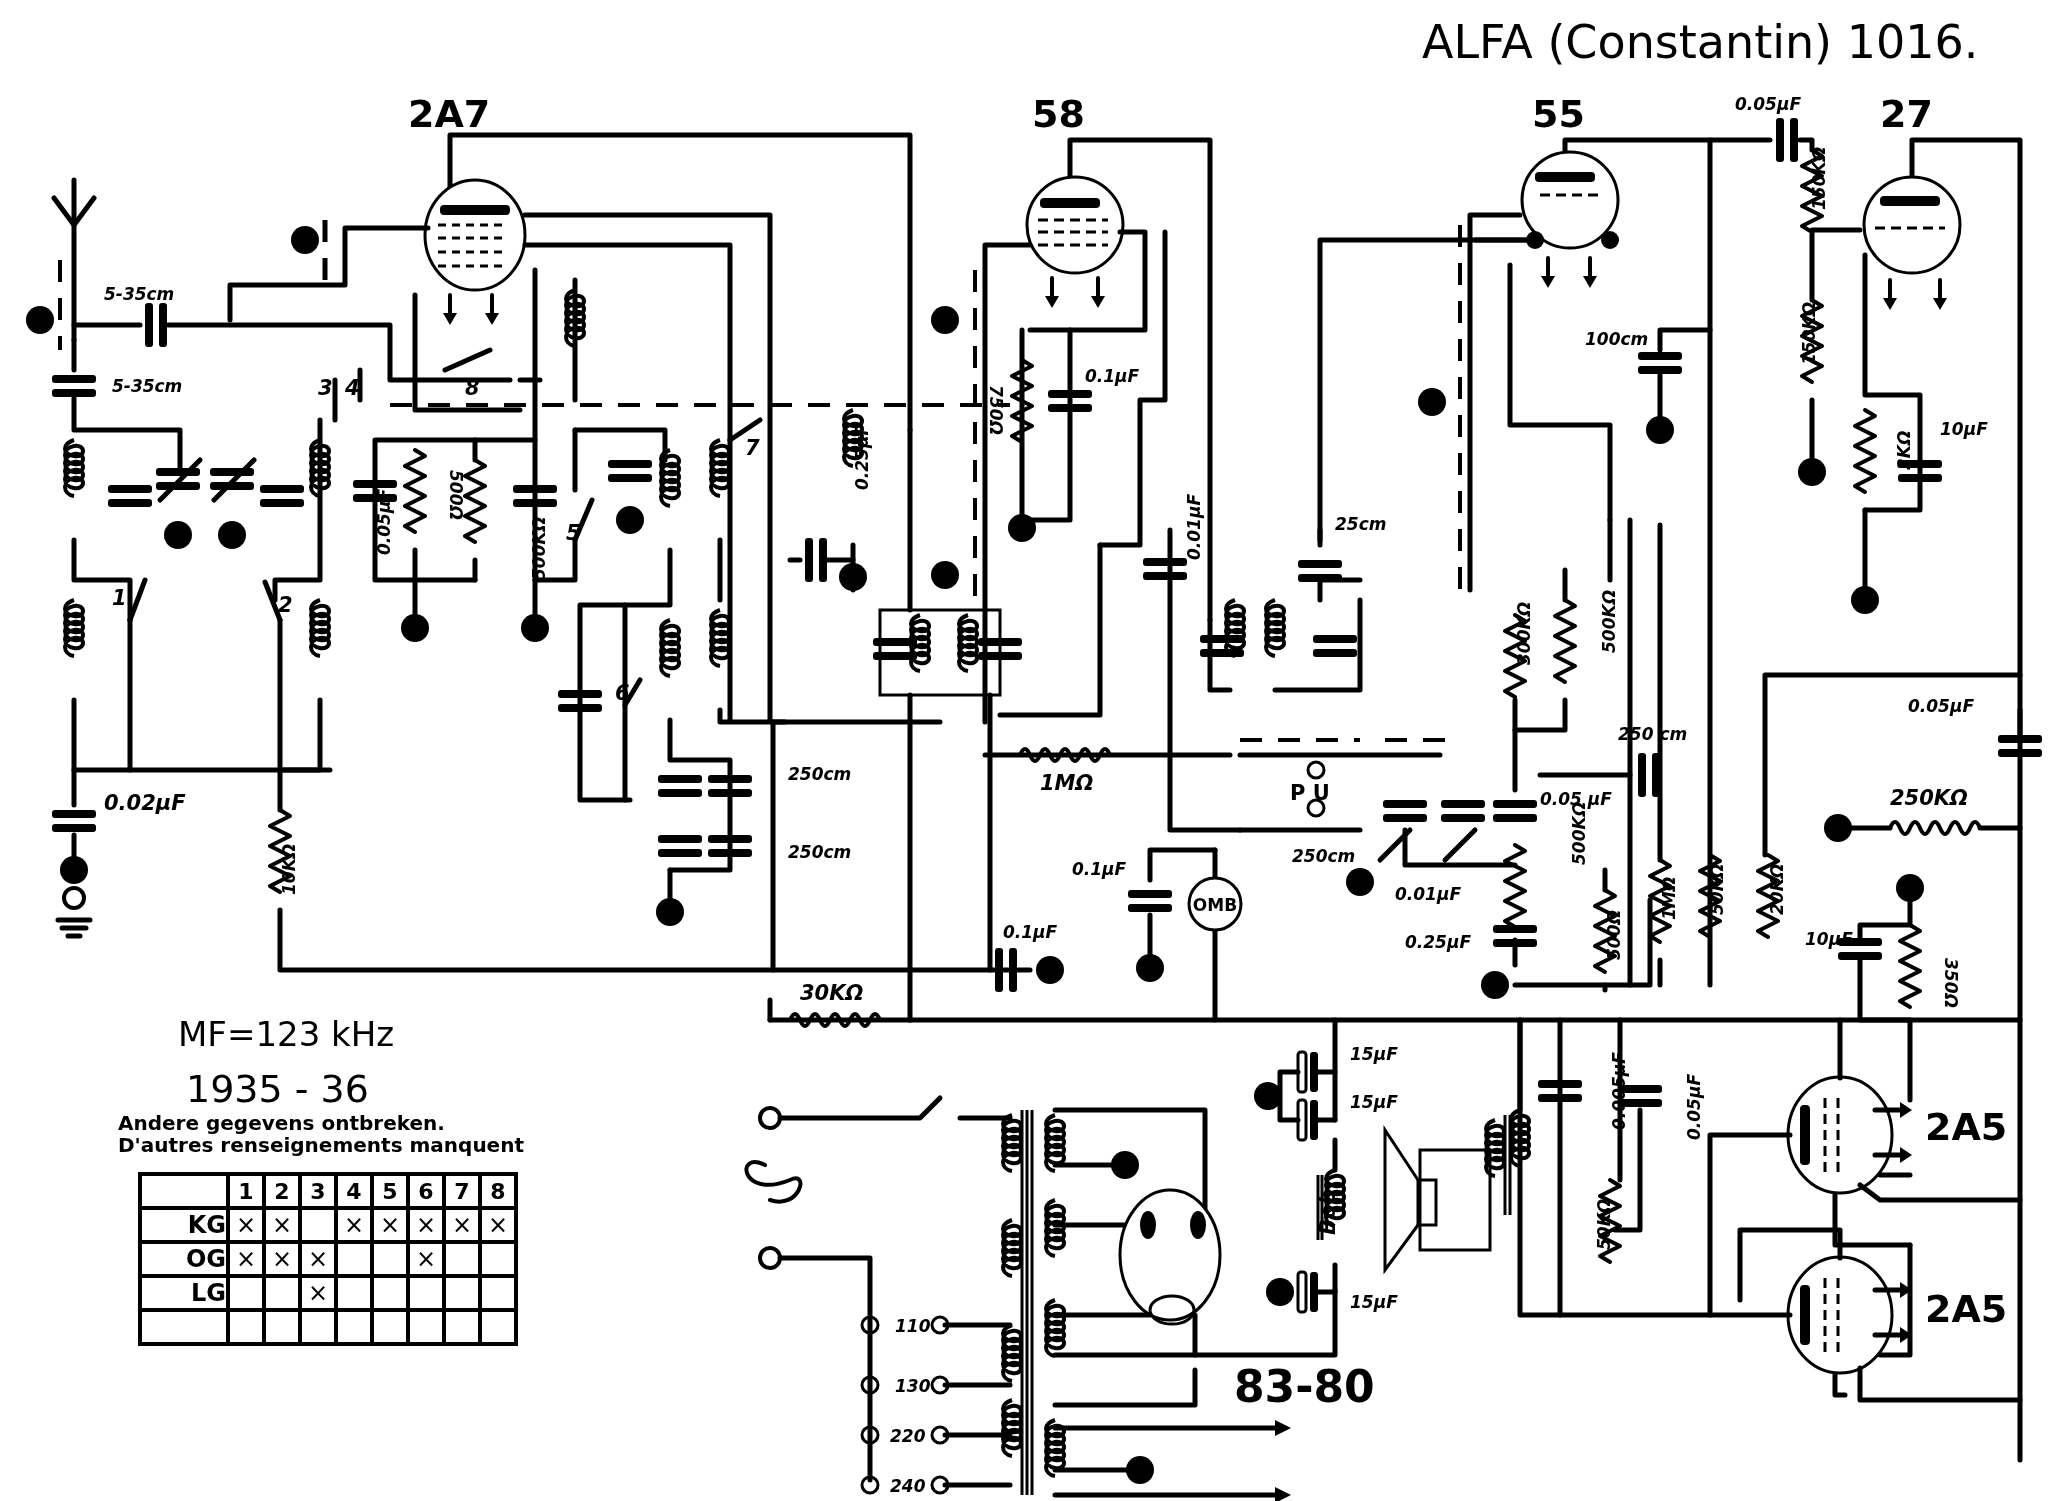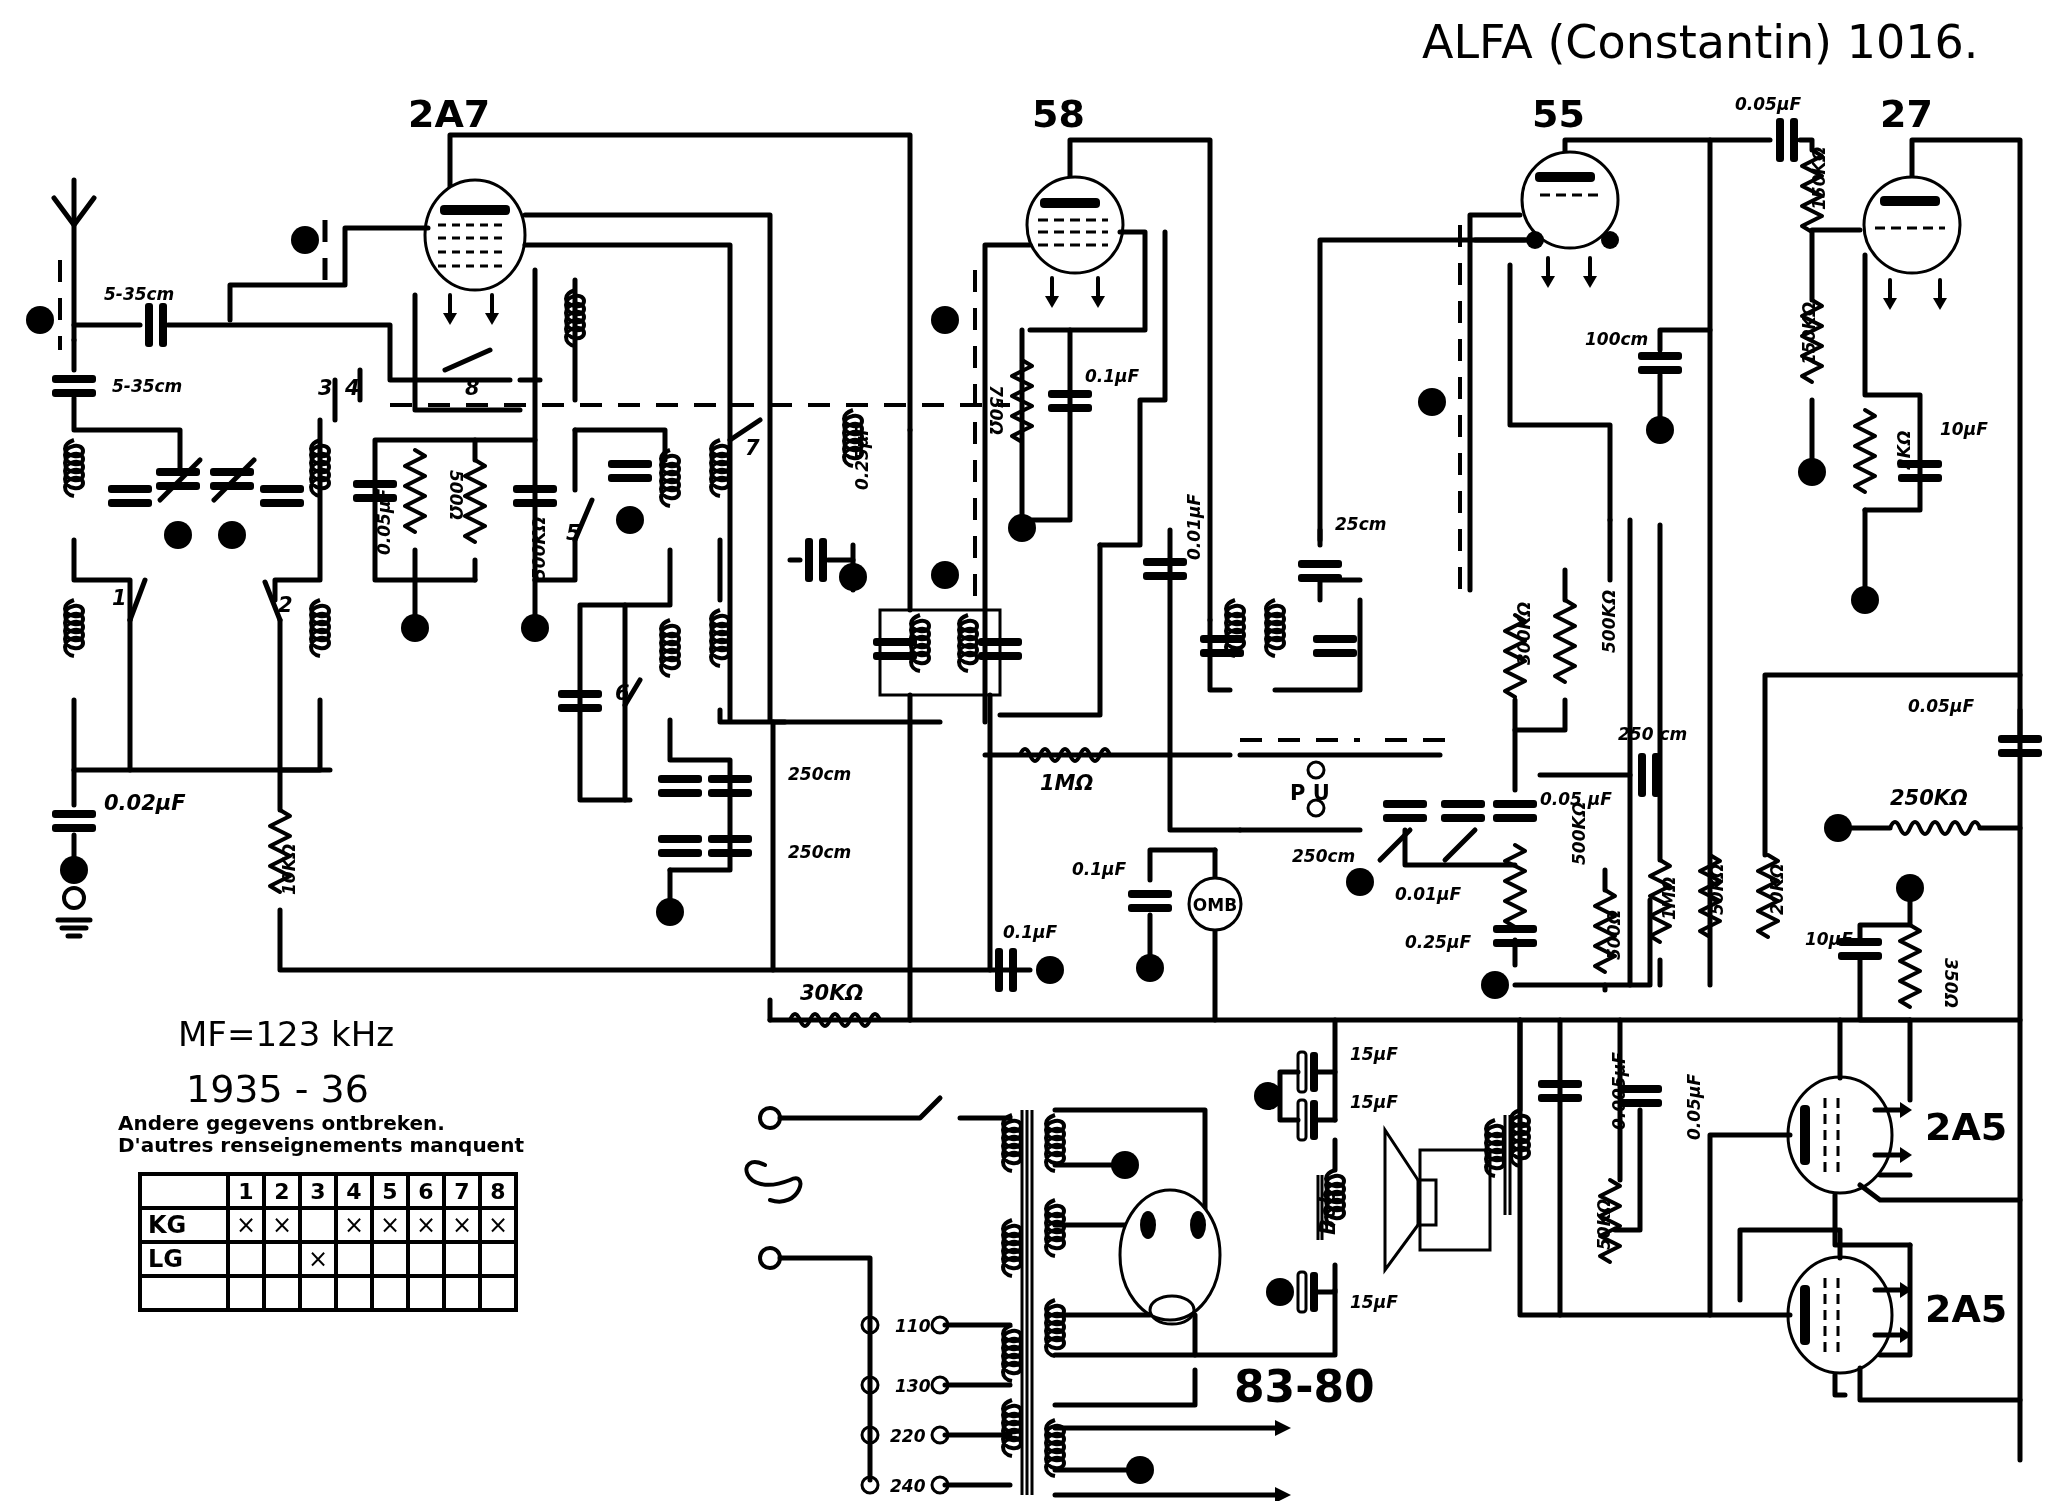--- a/index.html
+++ b/index.html
@@ -16,21 +16,21 @@
   .lbl-i { font-family: "DejaVu Sans", sans-serif; font-weight: bold; font-style: italic; fill: #000; }
   .title { font-family: "DejaVu Sans", sans-serif; font-size: 46px; fill: #000; }
   .tubelbl { font-family: "DejaVu Sans", sans-serif; font-size: 38px; font-weight: bold; fill: #000; }
   .sm { font-size: 17px; }
   .md { font-size: 21px; }
   .note { font-size: 20px; }
   #switch-table { position: absolute; left: 138px; top: 1172px; border-collapse: collapse; font-family: "DejaVu Sans", sans-serif; font-weight: bold; }
   #switch-table td, #switch-table th { border: 4px solid #000; height: 30px; padding: 0; text-align: center; font-size: 22px; }
   #switch-table th { width: 32px; }
   #switch-table th.corner { width: 84px; }
-  #switch-table td.rowh { text-align: left; padding-left: 6px; font-size: 24px; }
+  #switch-table td.rowh { text-align: right; padding-left: 6px; font-size: 24px; }
   #switch-table td.cell { width: 32px; font-weight: normal; font-size: 24px; }
 </style>
 </head>
 <body>
 
 <svg id="schematic" viewBox="0 0 2071 1501">
   <defs>
     <g id="coil-v">
       <path class="wt" d="M0,0 c-12,4 -12,14 0,16 c12,2 12,-12 0,-10 c-12,2 -12,16 0,18 c12,2 12,-12 0,-10 c-12,2 -12,16 0,18 c12,2 12,-12 0,-10 c-12,2 -12,16 0,18 c12,2 12,-12 0,-10 c-12,2 -12,16 0,18 c12,2 12,-12 0,-10 c-12,2 -12,16 0,18" style="stroke-width:4"></path>
     </g>
@@ -508,20 +508,31 @@
         <td class="cell">×</td>
         <td class="cell">×</td>
         <td class="cell"></td>
         <td class="cell">×</td>
         <td class="cell">×</td>
         <td class="cell">×</td>
         <td class="cell">×</td>
         <td class="cell">×</td>
       </tr>
       <tr>
+        <td class="rowh">OG</td>
+        <td class="cell">×</td>
+        <td class="cell">×</td>
+        <td class="cell">×</td>
+        <td class="cell"></td>
+        <td class="cell"></td>
+        <td class="cell">×</td>
+        <td class="cell"></td>
+        <td class="cell"></td>
+      </tr>
+      <tr>
         <td class="rowh">LG</td>
         <td class="cell"></td>
         <td class="cell"></td>
         <td class="cell">×</td>
         <td class="cell"></td>
         <td class="cell"></td>
         <td class="cell"></td>
         <td class="cell"></td>
         <td class="cell"></td>
       </tr>

